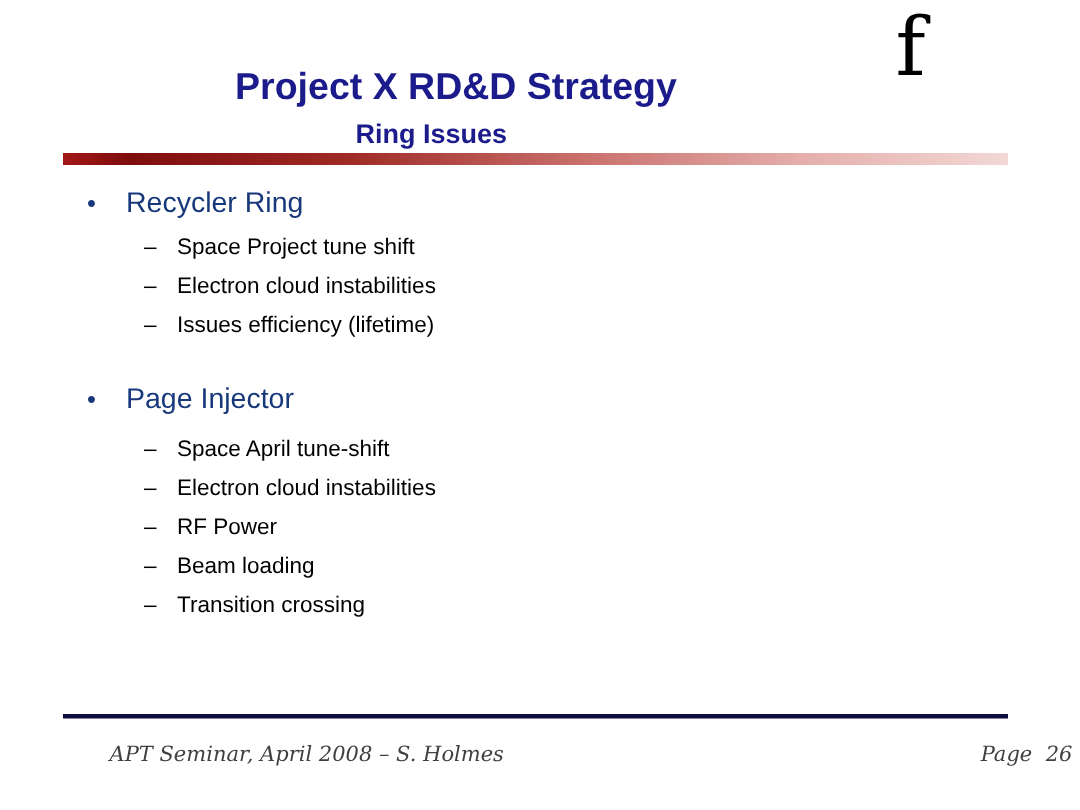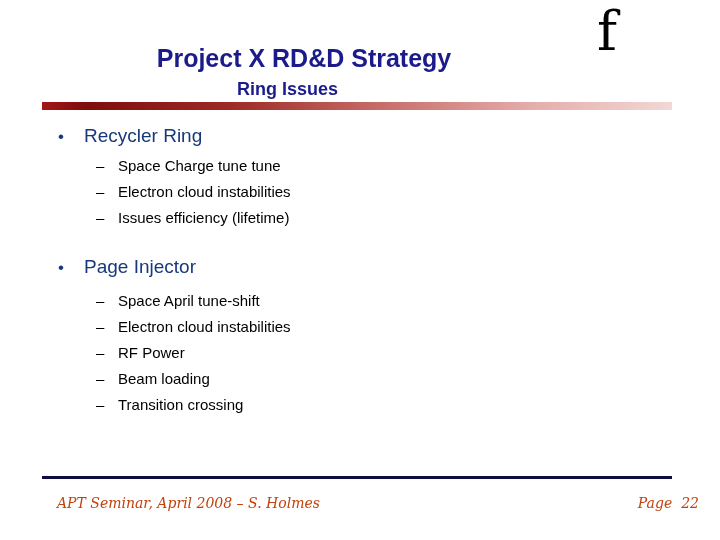--- a/index.html
+++ b/index.html
@@ -62,27 +62,27 @@
     width:22px; flex:0 0 22px;
     color:#000000;
   }
   
   .footer-rule {
     position:absolute; left:42px; top:476px;
     width:630px; height:3px;
     background:#0d0d40;
   }
   .footer-row {
-    position:absolute; left:57px; top:495px;
+    position:absolute; left:73px; top:495px;
     width:645px;
     display:flex; justify-content:space-between; align-items:flex-start;
     font-family:"DejaVu Serif", serif;
     font-style:italic;
     font-size:14px;
-    color:#c2410c;
+    color:#404040;
   }
   .page-box { display:flex; gap:9px; padding-right:3px; }
 </style>
 </head>
 <body>
 
 <div class="slide">
 
   <div class="logo-f">f</div>
 
@@ -92,21 +92,21 @@
   <div class="title-rule"></div>
 
   <div class="group group-1">
     <div class="group-head">
       <span class="bullet-dot">•</span>
       <span>Recycler Ring</span>
     </div>
     <div class="items">
       <div class="item">
         <span class="dash">–</span>
-        <span>Space Charge tune tune</span>
+        <span>Space Project tune shift</span>
       </div>
       <div class="item">
         <span class="dash">–</span>
         <span>Electron cloud instabilities</span>
       </div>
       <div class="item">
         <span class="dash">–</span>
         <span>Issues efficiency (lifetime)</span>
       </div>
     </div>
@@ -139,17 +139,17 @@
         <span>Transition crossing</span>
       </div>
     </div>
   </div>
 
   <div class="footer-rule"></div>
   <div class="footer-row">
     <span>APT Seminar, April 2008 – S. Holmes</span>
     <span class="page-box">
       <span>Page</span>
-      <span>22</span>
+      <span>26</span>
     </span>
   </div>
 
 </div>
 
 </body></html>

